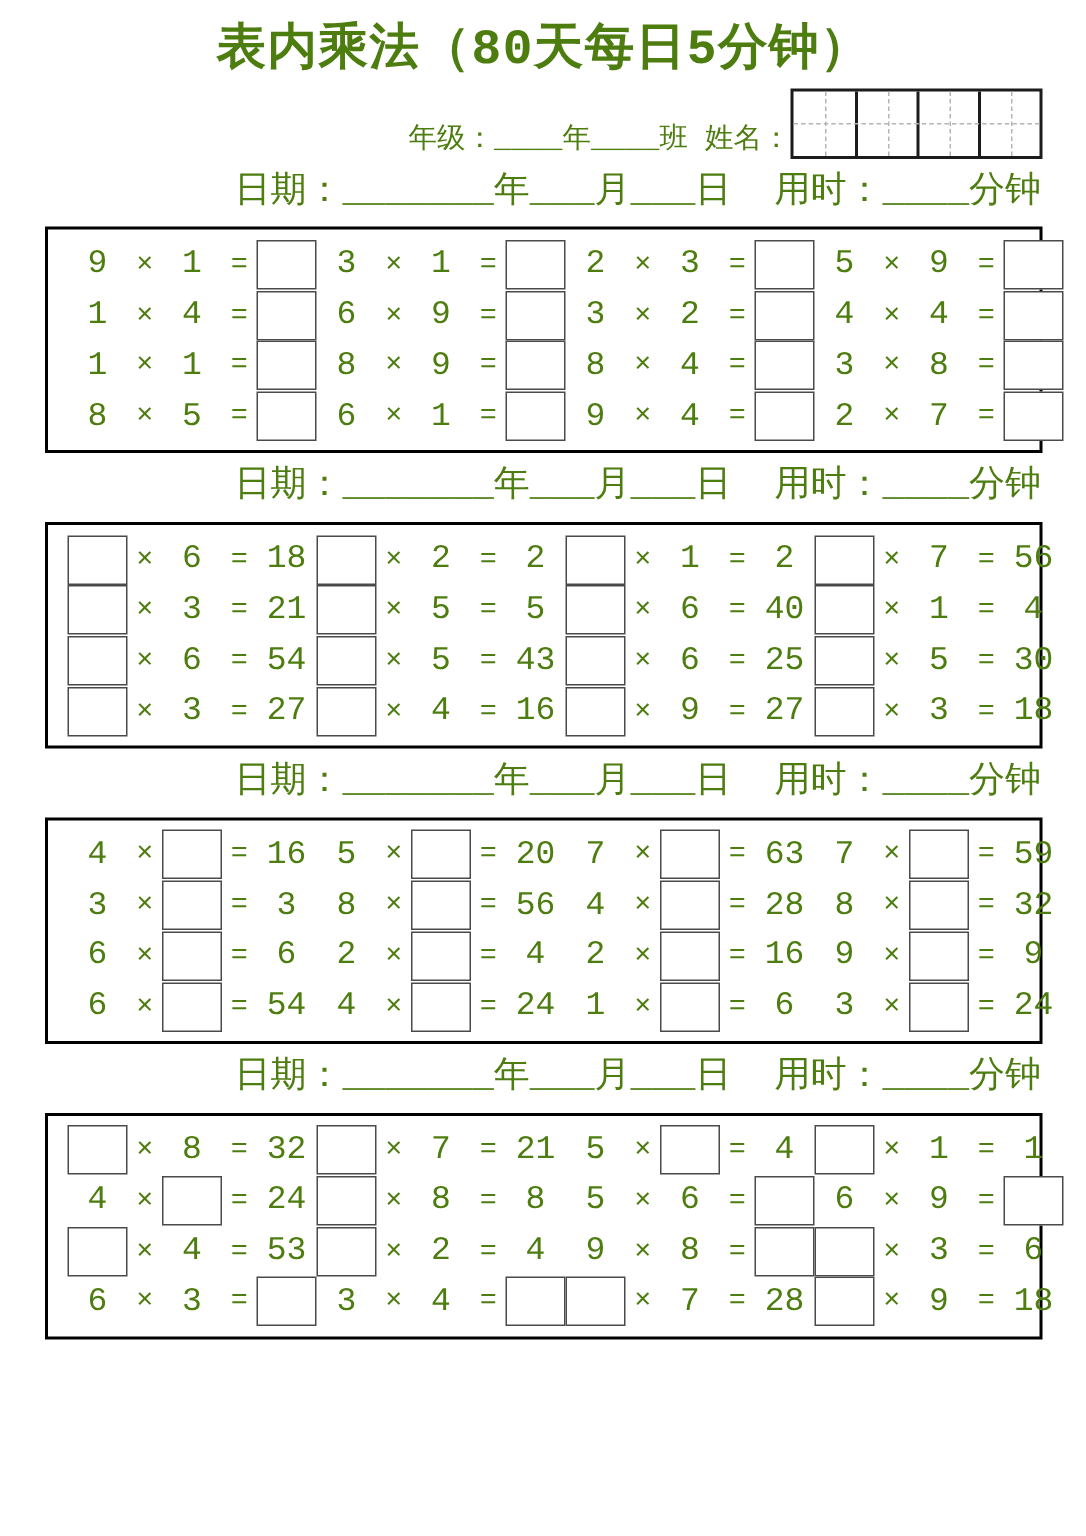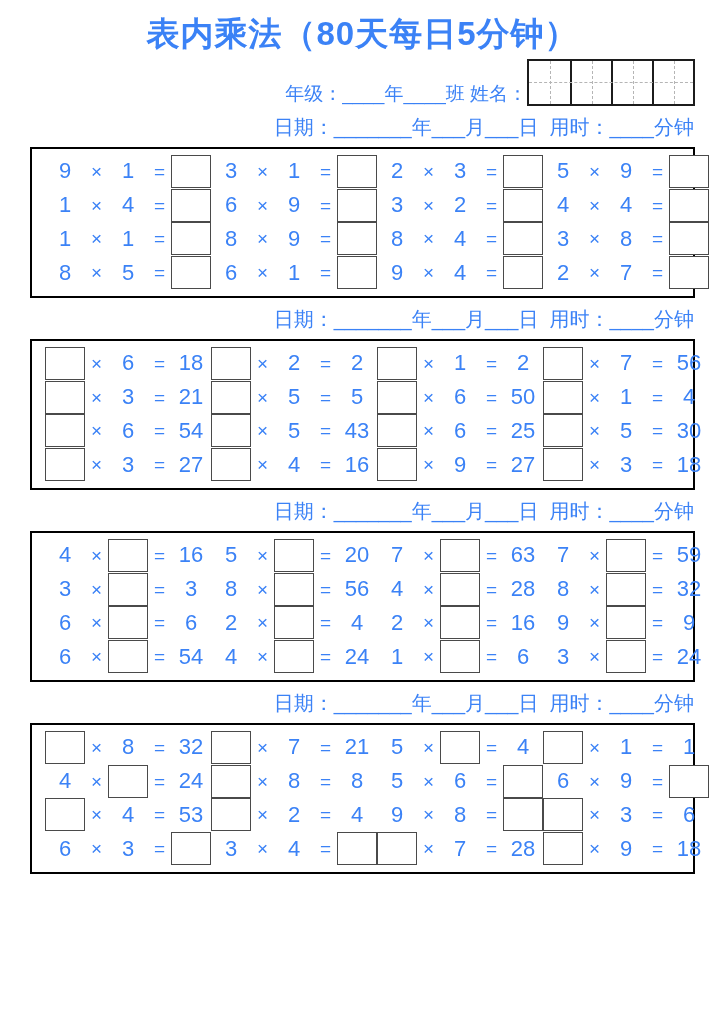--- a/index.html
+++ b/index.html
@@ -1,20 +1,20 @@
 <!DOCTYPE html>
 <html><head>
 <meta charset="utf-8">
 <style>
   * { box-sizing: border-box; }
   html, body { margin: 0; padding: 0; background: #e8e8e8; }
   .page {
     width: 724px; height: 1024px; margin: 0 auto; background: #ffffff;
-    overflow: hidden; position: relative; color: #3b82f6;
-    font-family: Liberation Sans, sans-serif;
+    overflow: hidden; position: relative; color: #4d7c0f;
+    font-family: Liberation Mono, monospace;
   }
   .content { padding: 14px 29px 0 30px; }
 
   .title {
     margin: 0 0 3px 0; text-align: center;
     font-size: 33px; font-weight: bold; line-height: 1.2;
     letter-spacing: 1px;
   }
 
   .header-row {
@@ -28,21 +28,21 @@
     border-top: 1px dashed #b5b5b5; pointer-events: none;
   }
   .name-cell { width: 41px; height: 43px; position: relative; border-left: 2px solid #1c1c1c; }
   .name-cell:first-child { border-left: none; }
   .name-cell::before {
     content: ""; position: absolute; top: 0; bottom: 0; left: 50%;
     border-left: 1px dashed #b5b5b5;
   }
 
   .date-line {
-    text-align: right; font-size: 20px; line-height: 1.2;
+    text-align: right; font-size: 24px; line-height: 1.2;
     margin: 9px 1px 8px 0; white-space: pre;
   }
 
   .section-box {
     border: 2px solid #000; height: 151px;
     display: grid; grid-template-columns: repeat(4, 1fr);
     align-items: center; padding: 6px 10px 6px 13px;
   }
   .problem { display: flex; align-items: center; gap: 3px; font-size: 22px; }
   .slot { width: 40px; text-align: center; display: inline-block; }
@@ -232,21 +232,21 @@
               <span class="sym">×</span>
               <span class="slot num">5</span>
               <span class="sym">=</span>
               <span class="slot num">5</span>
             </div>
             <div class="problem">
               <span class="slot answer-box"></span>
               <span class="sym">×</span>
               <span class="slot num">6</span>
               <span class="sym">=</span>
-              <span class="slot num">50</span>
+              <span class="slot num">40</span>
             </div>
             <div class="problem">
               <span class="slot answer-box"></span>
               <span class="sym">×</span>
               <span class="slot num">1</span>
               <span class="sym">=</span>
               <span class="slot num">4</span>
             </div>
             <div class="problem">
               <span class="slot answer-box"></span>

